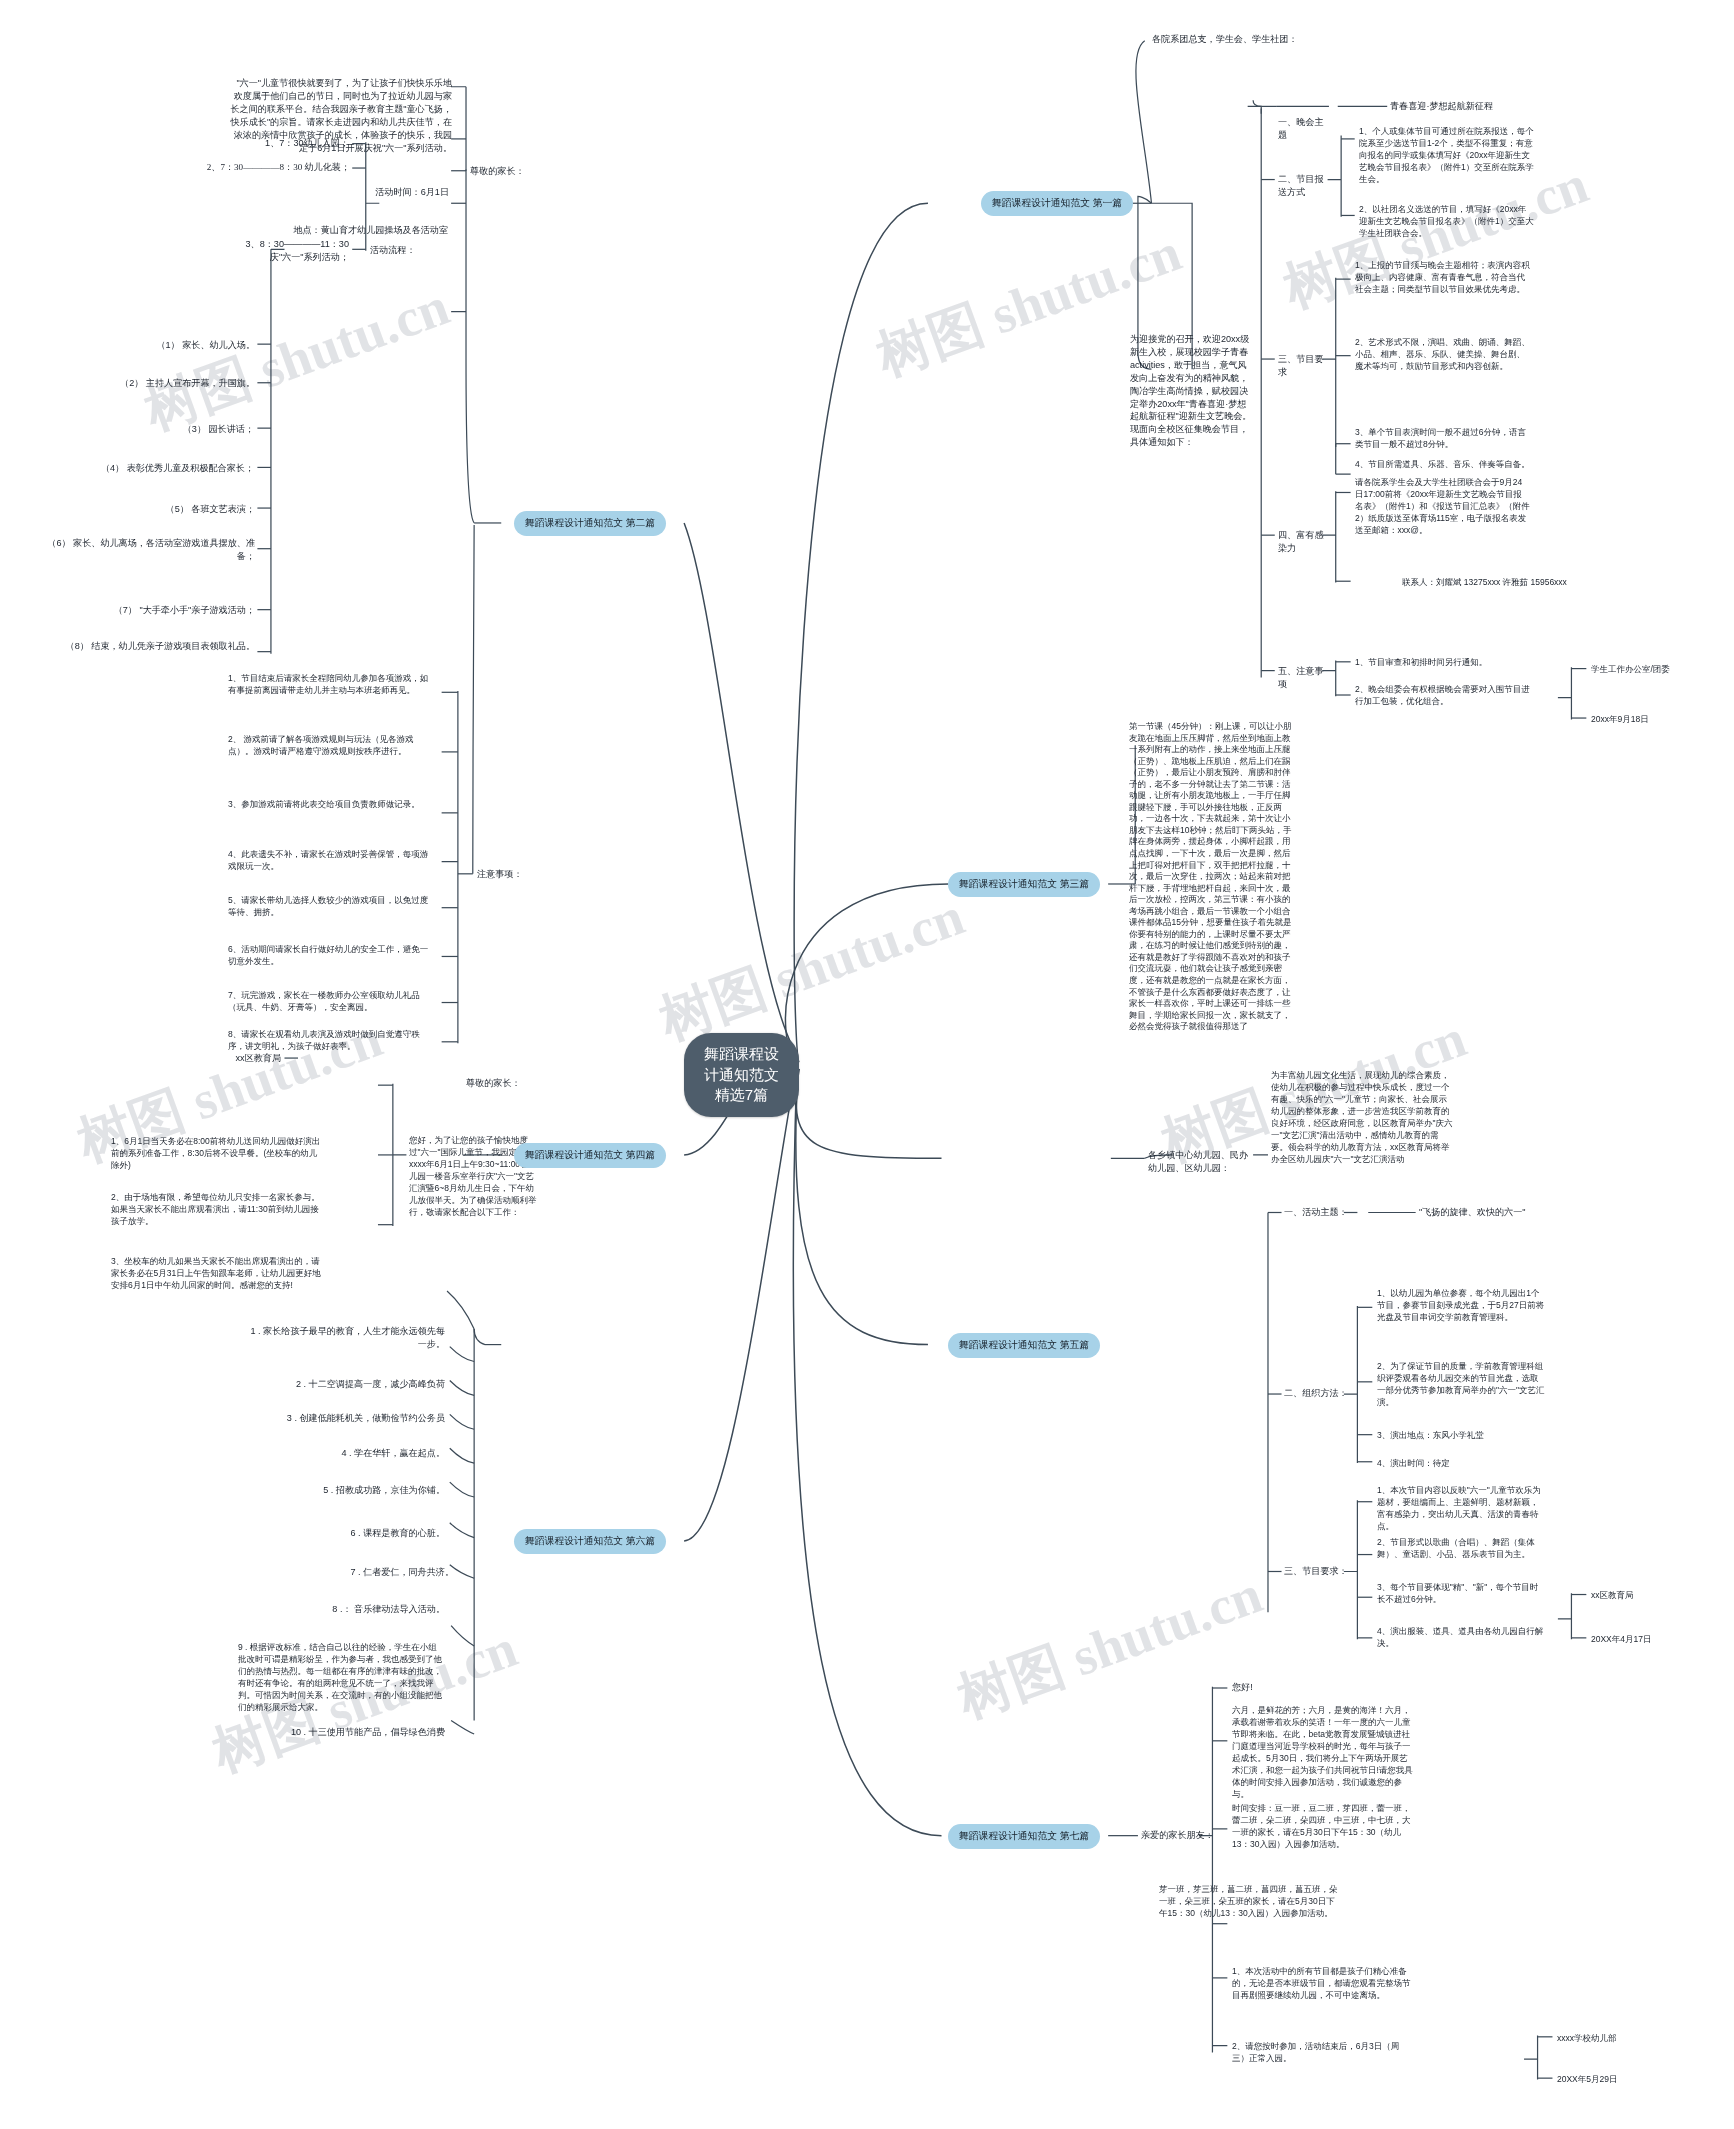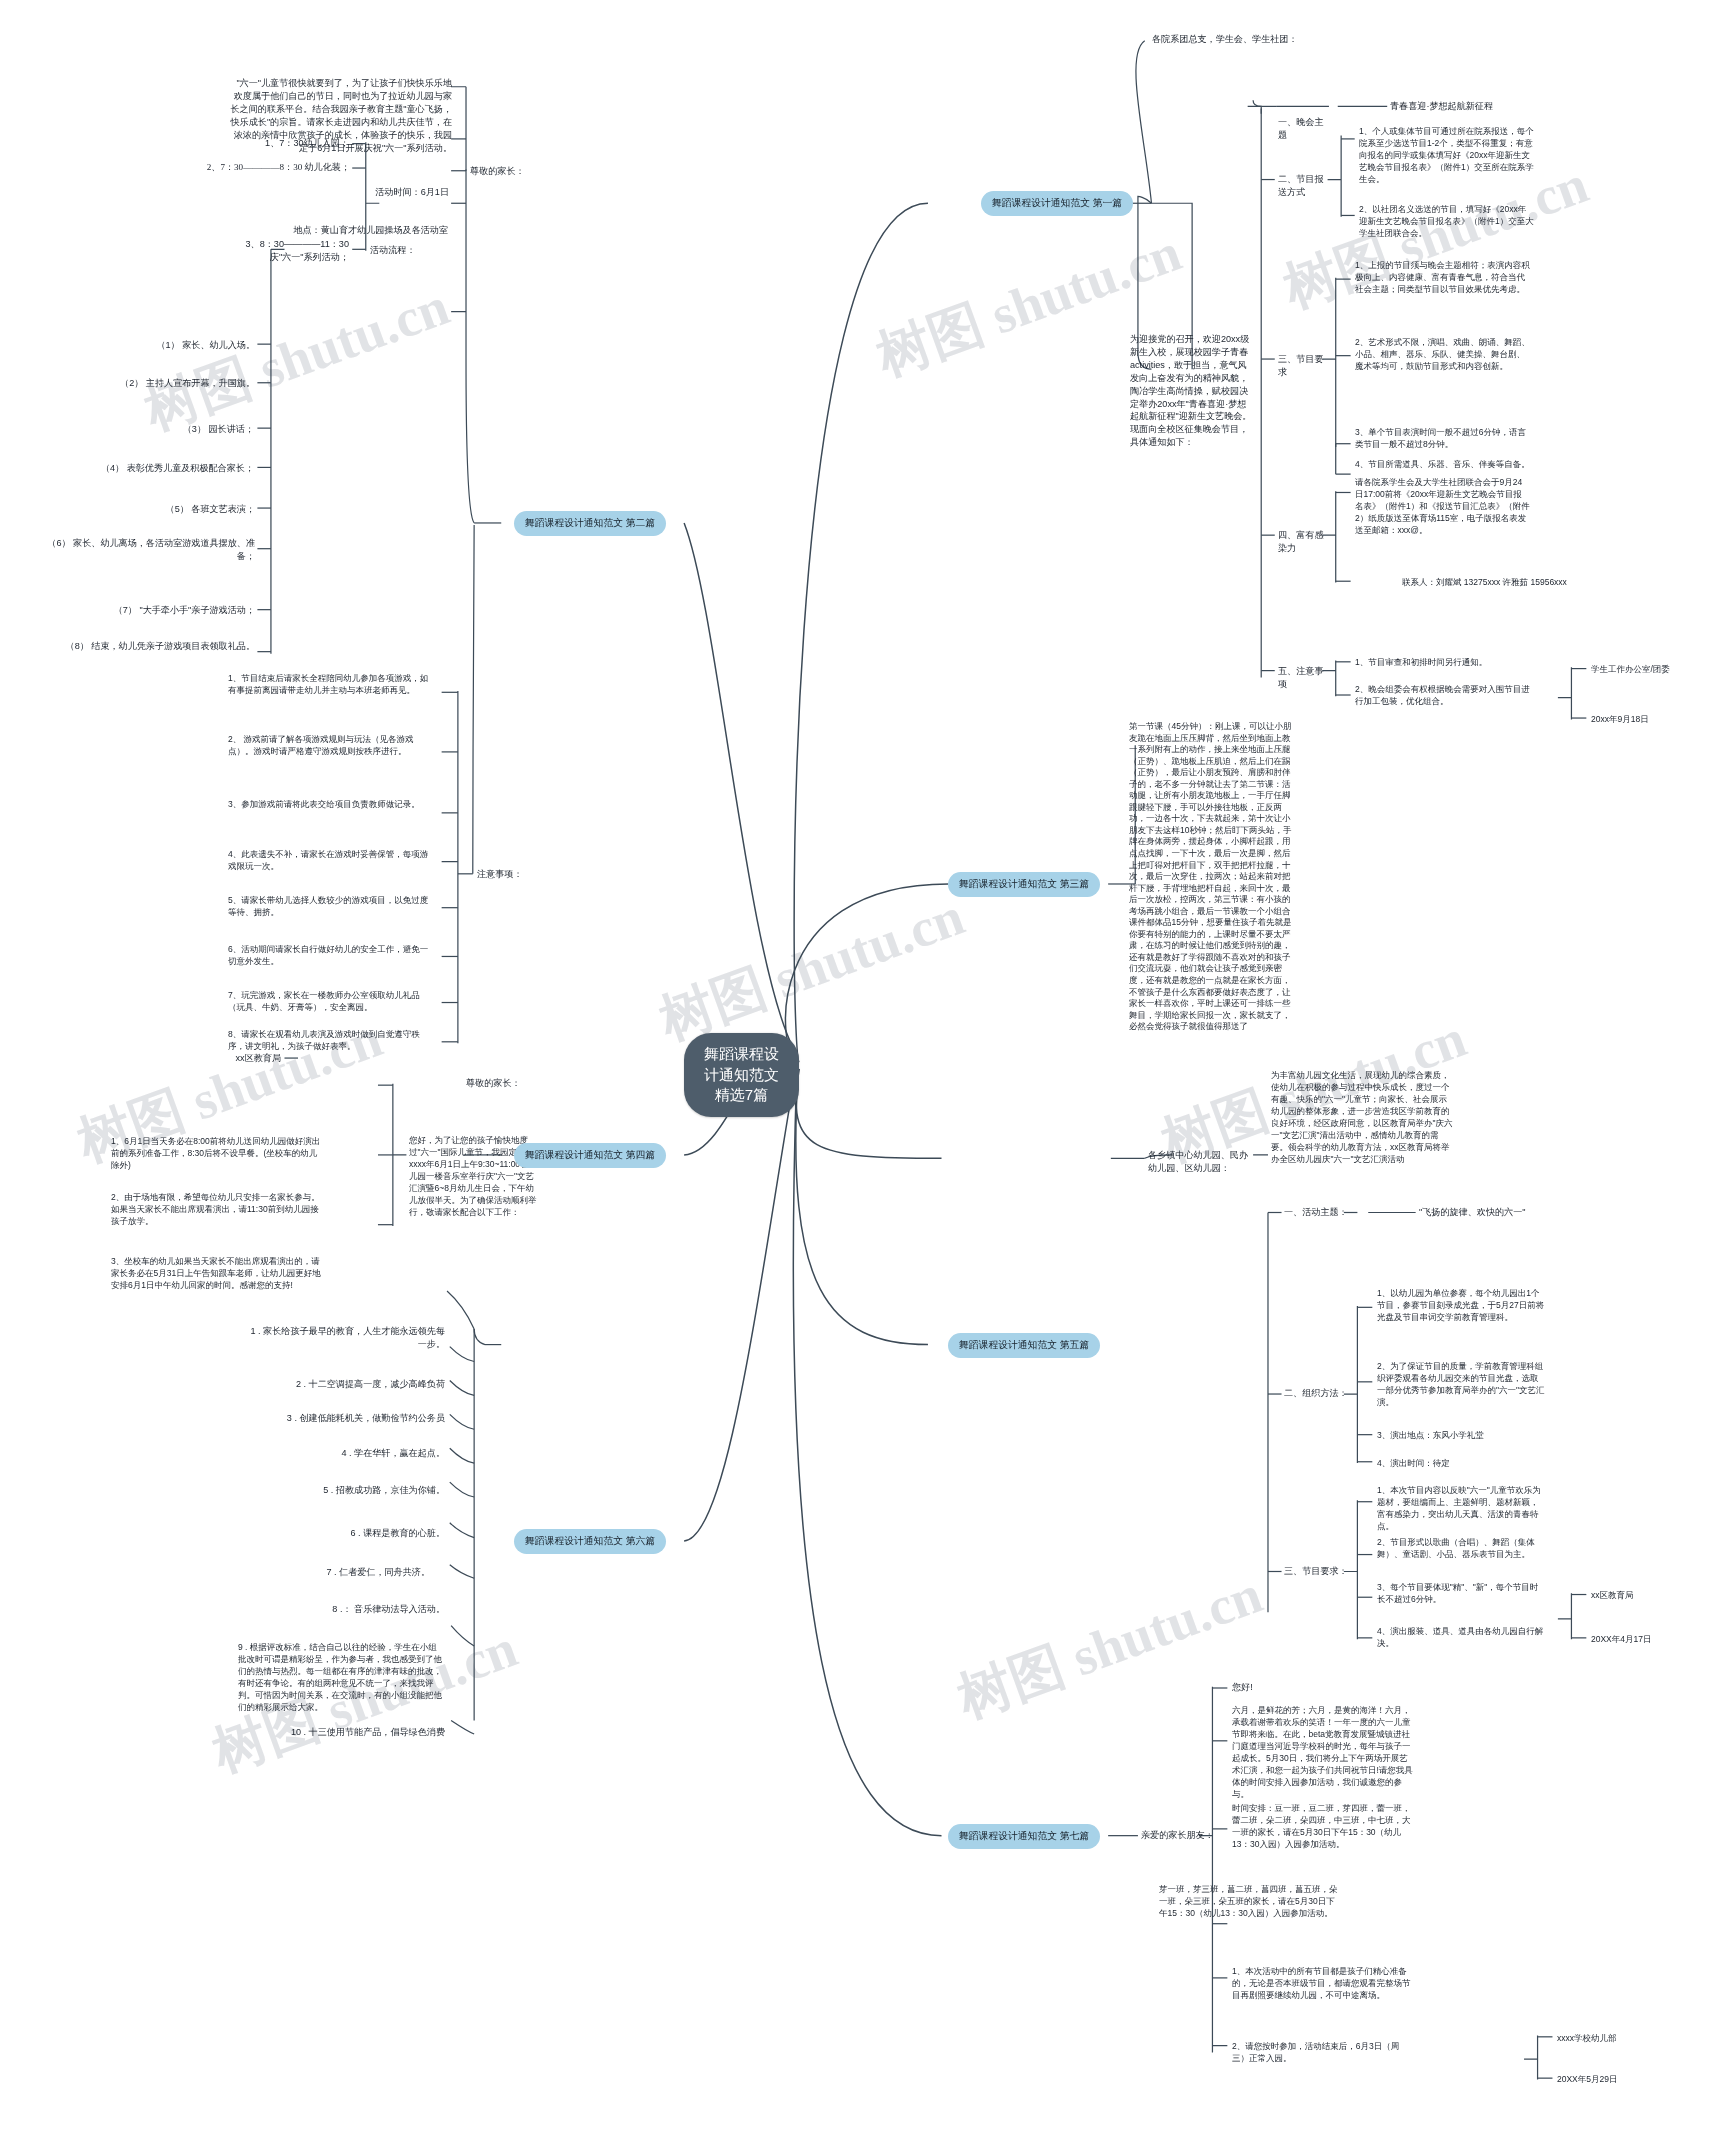--- a/index.html
+++ b/index.html
@@ -321,21 +321,21 @@
 
   <div class="node txt sm" style="left:1591px;top:1589px;width:122px;">xx区教育局</div>
   <div class="node txt sm" style="left:1591px;top:1633px;width:122px;">20XX年4月17日</div>
 
   <div class="node txt r" style="left:247px;top:1325px;width:198px;">1 . 家长给孩子最早的教育，人生才能永远领先每一步。</div>
   <div class="node txt r" style="left:247px;top:1378px;width:198px;">2 . 十二空调提高一度，减少高峰负荷</div>
   <div class="node txt r" style="left:247px;top:1412px;width:198px;">3 . 创建低能耗机关，做勤俭节约公务员</div>
   <div class="node txt r" style="left:247px;top:1447px;width:198px;">4 . 学在华轩，赢在起点。</div>
   <div class="node txt r" style="left:247px;top:1484px;width:198px;">5 . 招教成功路，京佳为你铺。</div>
   <div class="node txt r" style="left:247px;top:1527px;width:198px;">6 . 课程是教育的心脏。</div>
-  <div class="node txt r" style="left:232px;top:1566px;width:198px;">7 . 仁者爱仁，同舟共济。</div>
+  <div class="node txt r" style="left:256px;top:1566px;width:198px;">7 . 仁者爱仁，同舟共济。</div>
   <div class="node txt r" style="left:247px;top:1603px;width:198px;">8 .： 音乐律动法导入活动。</div>
   <div class="node txt sm" style="left:238px;top:1641px;width:206px;">9 . 根据评改标准，结合自己以往的经验，学生在小组批改时可谓是精彩纷呈，作为参与者，我也感受到了他们的热情与热烈。每一组都在有序的津津有味的批改，有时还有争论。有的组两种意见不统一了，来找我评判。可惜因为时间关系，在交流时，有的小组没能把他们的精彩展示给大家。</div>
   <div class="node txt r" style="left:247px;top:1726px;width:198px;">10 . 十三使用节能产品，倡导绿色消费</div>
 
   <div class="node txt" style="left:1141px;top:1829px;width:75px;">亲爱的家长朋友：</div>
   <div class="node txt" style="left:1232px;top:1681px;width:122px;">您好!</div>
   <div class="node txt sm" style="left:1232px;top:1704px;width:184px;">六月，是鲜花的芳；六月，是黄的海洋！六月，承载着谢带着欢乐的笑语！一年一度的六一儿童节即将来临。在此，beta党教育发展暨城镇进社门庭道理当河近导学校科的时光，每年与孩子一起成长。5月30日，我们将分上下午两场开展艺术汇演，和您一起为孩子们共同祝节日!请您我具体的时间安排入园参加活动，我们诚邀您的参与。</div>
   <div class="node txt sm" style="left:1232px;top:1802px;width:184px;">时间安排：豆一班，豆二班，芽四班，蕾一班，蕾二班，朵二班，朵四班，中三班，中七班，大一班的家长，请在5月30日下午15：30（幼儿13：30入园）入园参加活动。</div>
   <div class="node txt sm" style="left:1159px;top:1883px;width:184px;">芽一班，芽三班，菖二班，菖四班，菖五班，朵一班，朵三班，朵五班的家长，请在5月30日下午15：30（幼儿13：30入园）入园参加活动。</div>
   <div class="node txt sm" style="left:1232px;top:1965px;width:184px;">1、本次活动中的所有节目都是孩子们精心准备的，无论是否本班级节目，都请您观看完整场节目再剧照要继续幼儿园，不可中途离场。</div>

